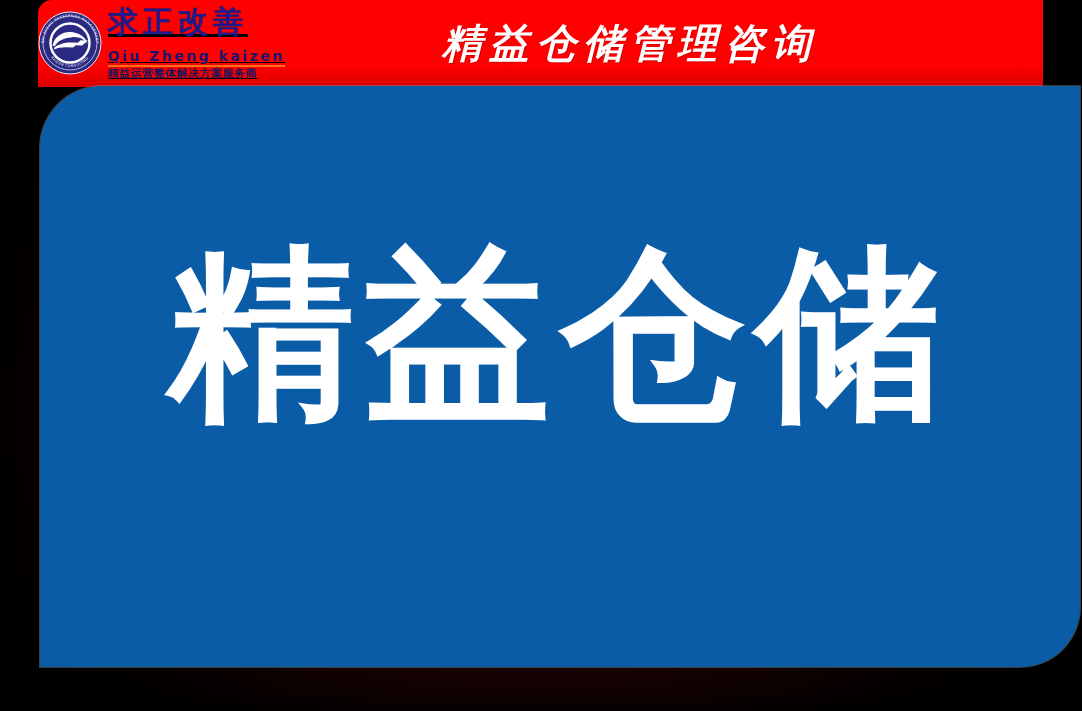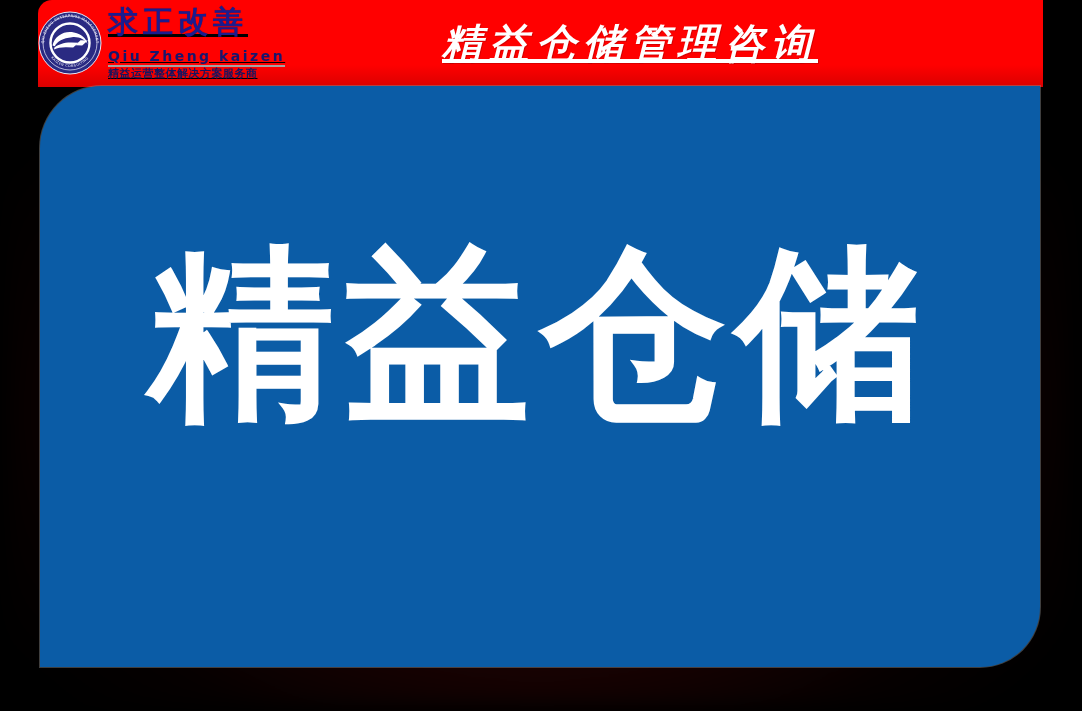--- a/index.html
+++ b/index.html
@@ -97,21 +97,21 @@
   }
   .logo-pinyin {
     font-family: "DejaVu Sans", "Liberation Sans", sans-serif;
     font-size: 14px;
     font-weight: 700;
     color: #16166E;
     letter-spacing: 2.5px;
     white-space: nowrap;
     margin-top: 12px;
     padding-bottom: 2px;
-    border-bottom: 2px solid #a3a3a3;
+    border-bottom: 2px solid #f97316;
     width: 100%;
     box-sizing: border-box;
   }
   .logo-tagline {
     font-family: "DejaVu Sans", "Liberation Sans", sans-serif;
     font-size: 11px;
     font-weight: 700;
     color: #151560;
     letter-spacing: 0.5px;
     white-space: nowrap;
@@ -129,36 +129,36 @@
     align-items: center;
     justify-content: center;
     font-family: "DejaVu Serif", "Liberation Serif", serif;
     font-size: 40px;
     font-weight: 700;
     font-style: italic;
     color: #FFFFFF;
     letter-spacing: 7px;
     white-space: nowrap;
     text-shadow: 1px 1px 0 rgba(140,0,0,0.35);
-    text-decoration: underline;
   }
 
   
   .blue-panel {
     position: absolute;
     left: 40px;
     top: 86px;
     width: 1000px;
     height: 581px;
     background: #0B5CA6;
     border-top-left-radius: 62px;
     border-top-right-radius: 0px;
     border-bottom-right-radius: 60px;
     border-bottom-left-radius: 0px;
     box-shadow: 0 0 0 1px rgba(140,140,140,0.45);
+    padding-left: 40px;
   }
 
   .panel-title {
     position: absolute;
     left: 0;
     right: 0;
     top: 150px;
     text-align: center;
     font-family: "DejaVu Sans", "Liberation Sans", sans-serif;
     font-size: 186px;

